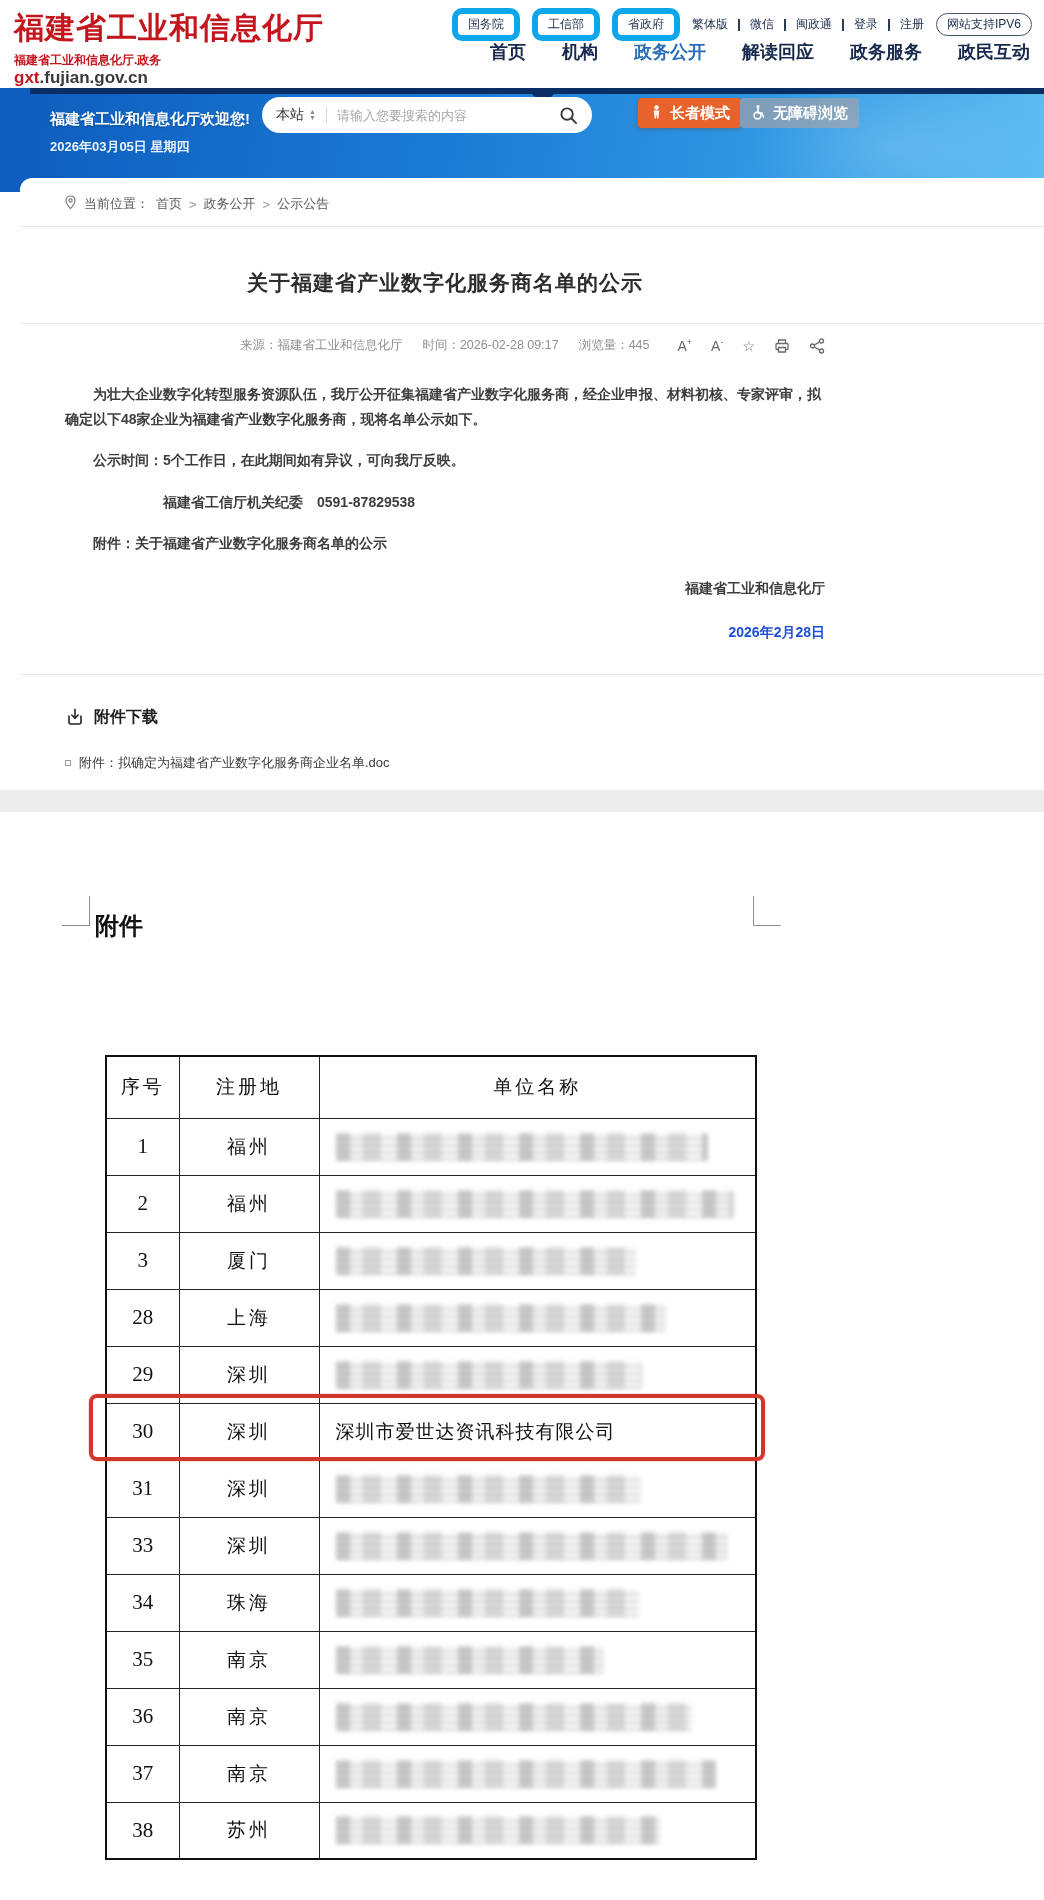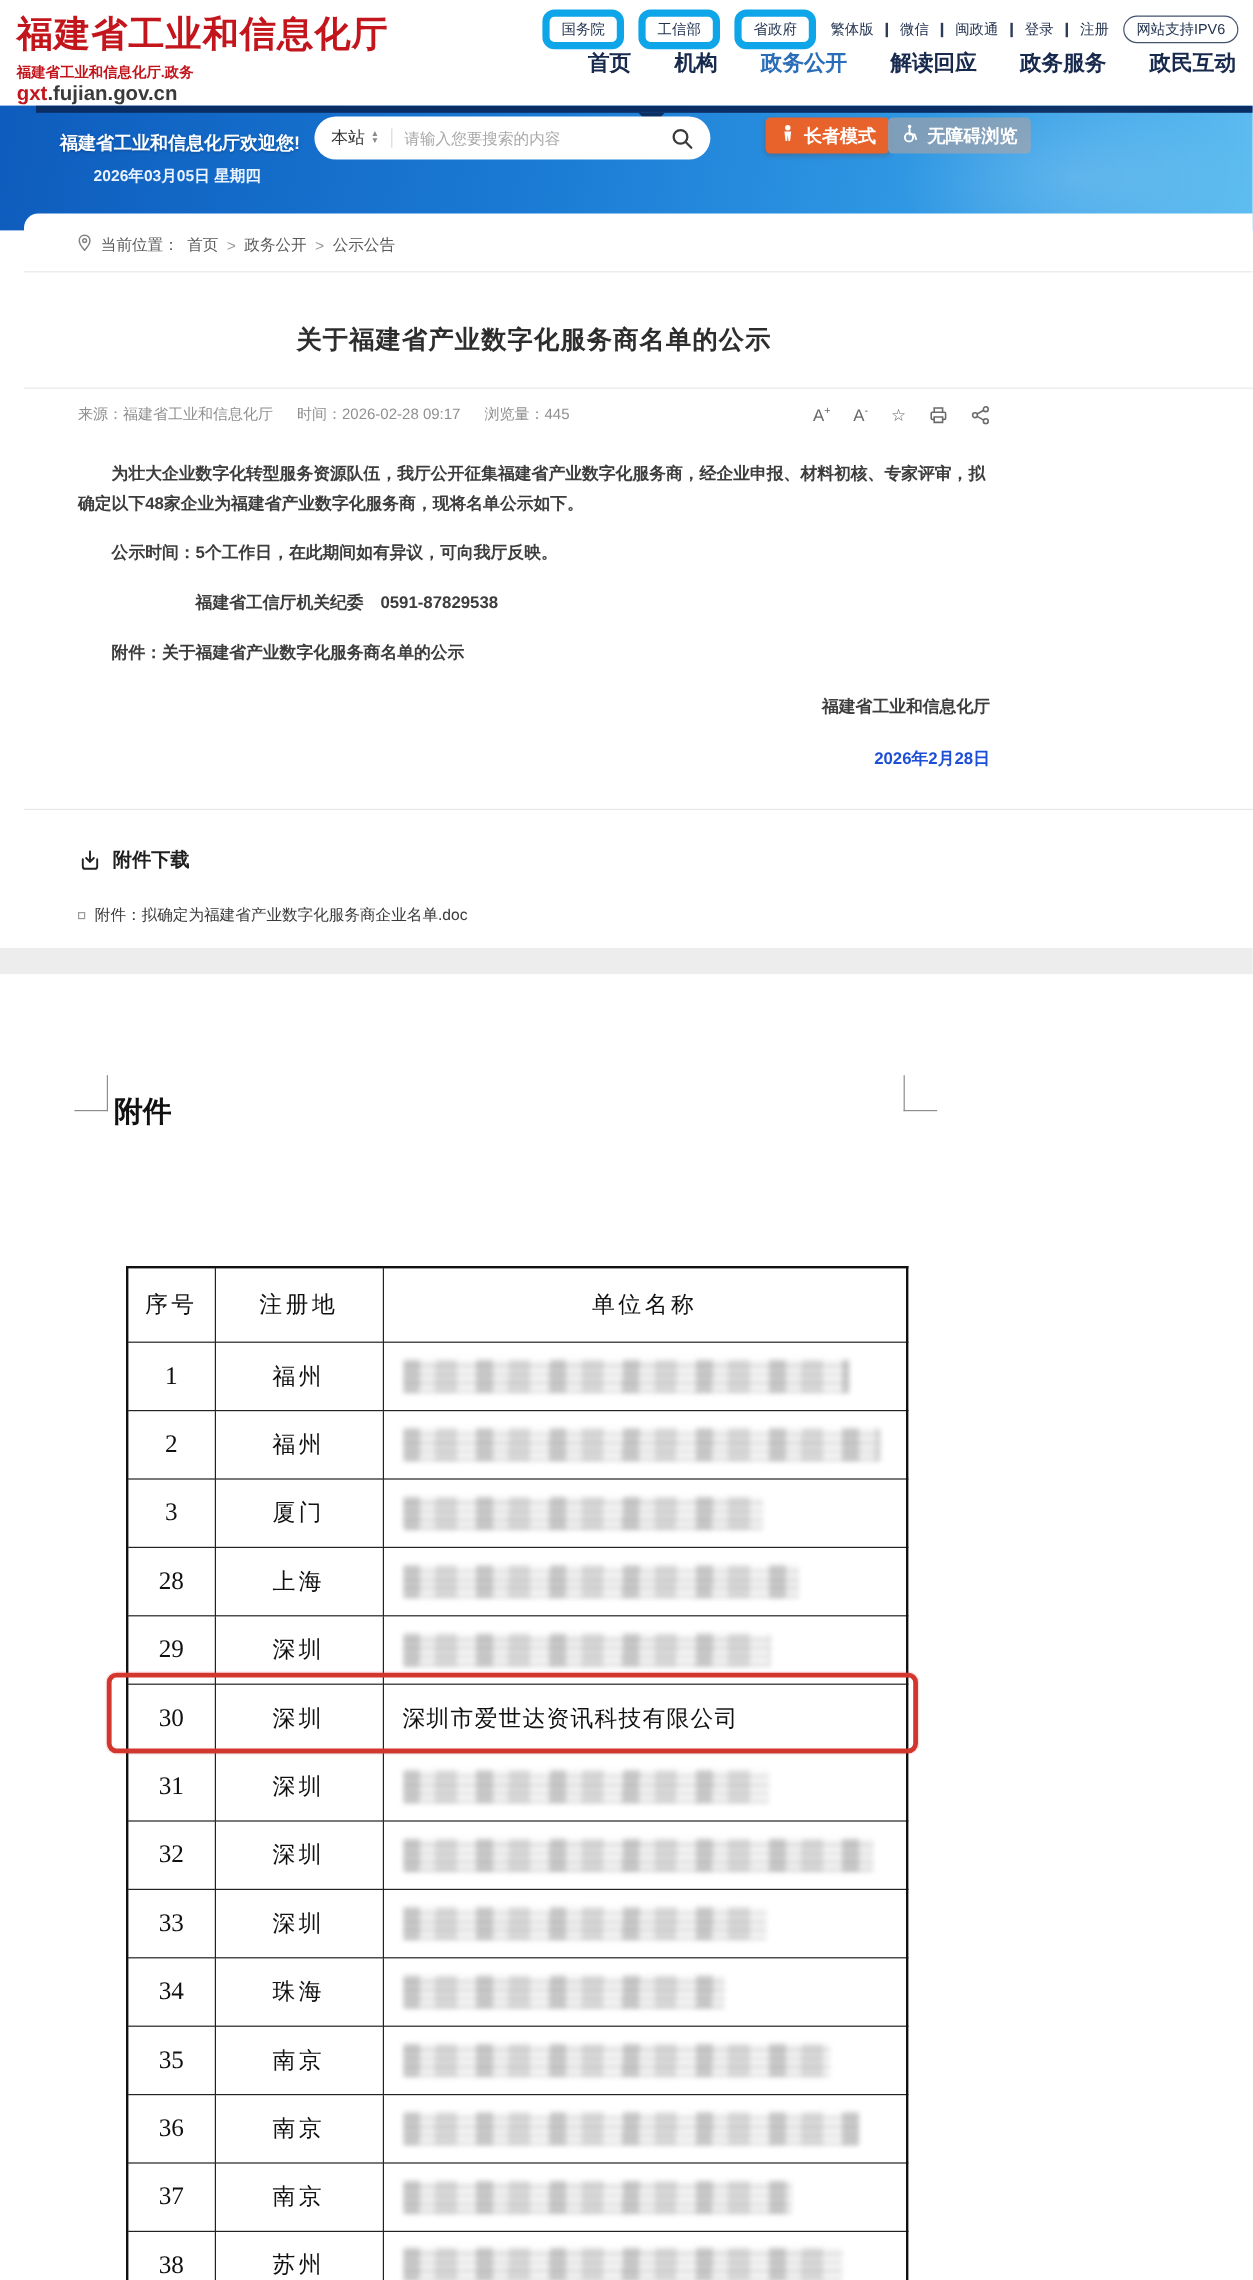--- a/index.html
+++ b/index.html
@@ -29,21 +29,21 @@
   
   .banner { position:absolute; left:0; top:88px; width:1044px; height:104px;
     background:linear-gradient(100deg,#0e5cbd 0%,#1a7ad4 42%,#2f97e3 72%,#5fbdf0 100%); overflow:hidden; }
   .banner::before { content:""; position:absolute; left:30px; top:0; right:0; height:6px; background:#0a2e63; }
   .banner::after { content:""; position:absolute; right:-60px; top:-40px; width:420px; height:200px;
     background:radial-gradient(closest-side, rgba(255,255,255,.14), rgba(255,255,255,0) 70%); }
   .nav-caret { position:absolute; left:532px; top:6px; width:0; height:0;
     border-left:11px solid transparent; border-right:11px solid transparent; border-top:11px solid #0a2e63; }
   .welcome { position:absolute; left:50px; top:22px; color:#fff; font-size:15px; font-weight:bold;
     text-shadow:0 1px 2px rgba(0,40,90,.4); }
-  .banner-date { position:absolute; left:50px; top:50px; color:#eaf4ff; font-size:13px; font-weight:bold;margin-left:28px; }
+  .banner-date { position:absolute; left:50px; top:50px; color:#eaf4ff; font-size:13px; font-weight:bold; }
 
   .searchbar { position:absolute; left:262px; top:9px; width:330px; height:36px; background:#fff;
     border-radius:18px; display:flex; align-items:center; padding:0 14px; }
   .scope { font-size:14px; color:#333; cursor:pointer; display:flex; align-items:center; gap:5px; }
   .sort-arrows { display:flex; flex-direction:column; font-size:7px; color:#8a8a8a; line-height:0.9; }
   .search-div { width:1px; height:16px; background:#d9d9d9; margin:0 10px; }
   .searchbar input { flex:1; border:none; outline:none; font-size:13px; color:#333;
     font-family:"Liberation Sans",sans-serif; }
   .searchbar input::placeholder { color:#a8a8a8; }
   .mag { cursor:pointer; display:flex; }
@@ -58,21 +58,21 @@
     border-radius:12px 0 0 0; }
   .crumb { display:flex; align-items:center; gap:7px; padding:17px 0 13px 44px; font-size:13px; color:#5a5a5a; }
   .crumb a { color:#5a5a5a; text-decoration:none; cursor:pointer; }
   .crumb .sep { color:#9a9a9a; }
   .divider { border-bottom:1px solid #e8e8e8; }
 
   .article { margin-left:45px; width:760px; }
   .art-title { text-align:center; font-size:21px; font-weight:bold; color:#2d2d2d; margin-top:42px;
     letter-spacing:1px; }
   .meta-rule { margin-top:26px; }
-  .meta-row { display:flex; justify-content:space-between; align-items:center; margin-top:13px;
+  .meta-row { display:flex; justify-content:flex-end; align-items:center; margin-top:13px;
     font-size:12.5px; color:#8f8f8f;gap:28px; }
   .meta-left { display:flex; gap:20px; }
   .tools { display:flex; gap:19px; align-items:center; color:#666; font-size:14px; }
   .tools span, .tools svg { cursor:pointer; }
   .tool-a sup { font-size:9px; }
 
   .body-text { margin-top:28px; font-size:14px; font-weight:600; color:#3d3d3d; line-height:1.75; }
   .body-text p { margin-bottom:17px; }
   .ind { text-indent:2em; }
   .ind-deep { padding-left:7em; }
@@ -339,25 +339,20 @@
     <td class="c-city">深圳</td>
     <td class="c-name">深圳市爱世达资讯科技有限公司</td>
   </tr>
 
   <tr>
     <td class="c-no">31</td>
     <td class="c-city">深圳</td>
     <td class="c-name"><span class="smudge"></span></td>
   </tr>
 
-  <tr>
-    <td class="c-no">32</td>
-    <td class="c-city">深圳</td>
-    <td class="c-name"><span class="smudge"></span></td>
-  </tr>
 
   <tr>
     <td class="c-no">33</td>
     <td class="c-city">深圳</td>
     <td class="c-name"><span class="smudge"></span></td>
   </tr>
 
   <tr>
     <td class="c-no">34</td>
     <td class="c-city">珠海</td>

